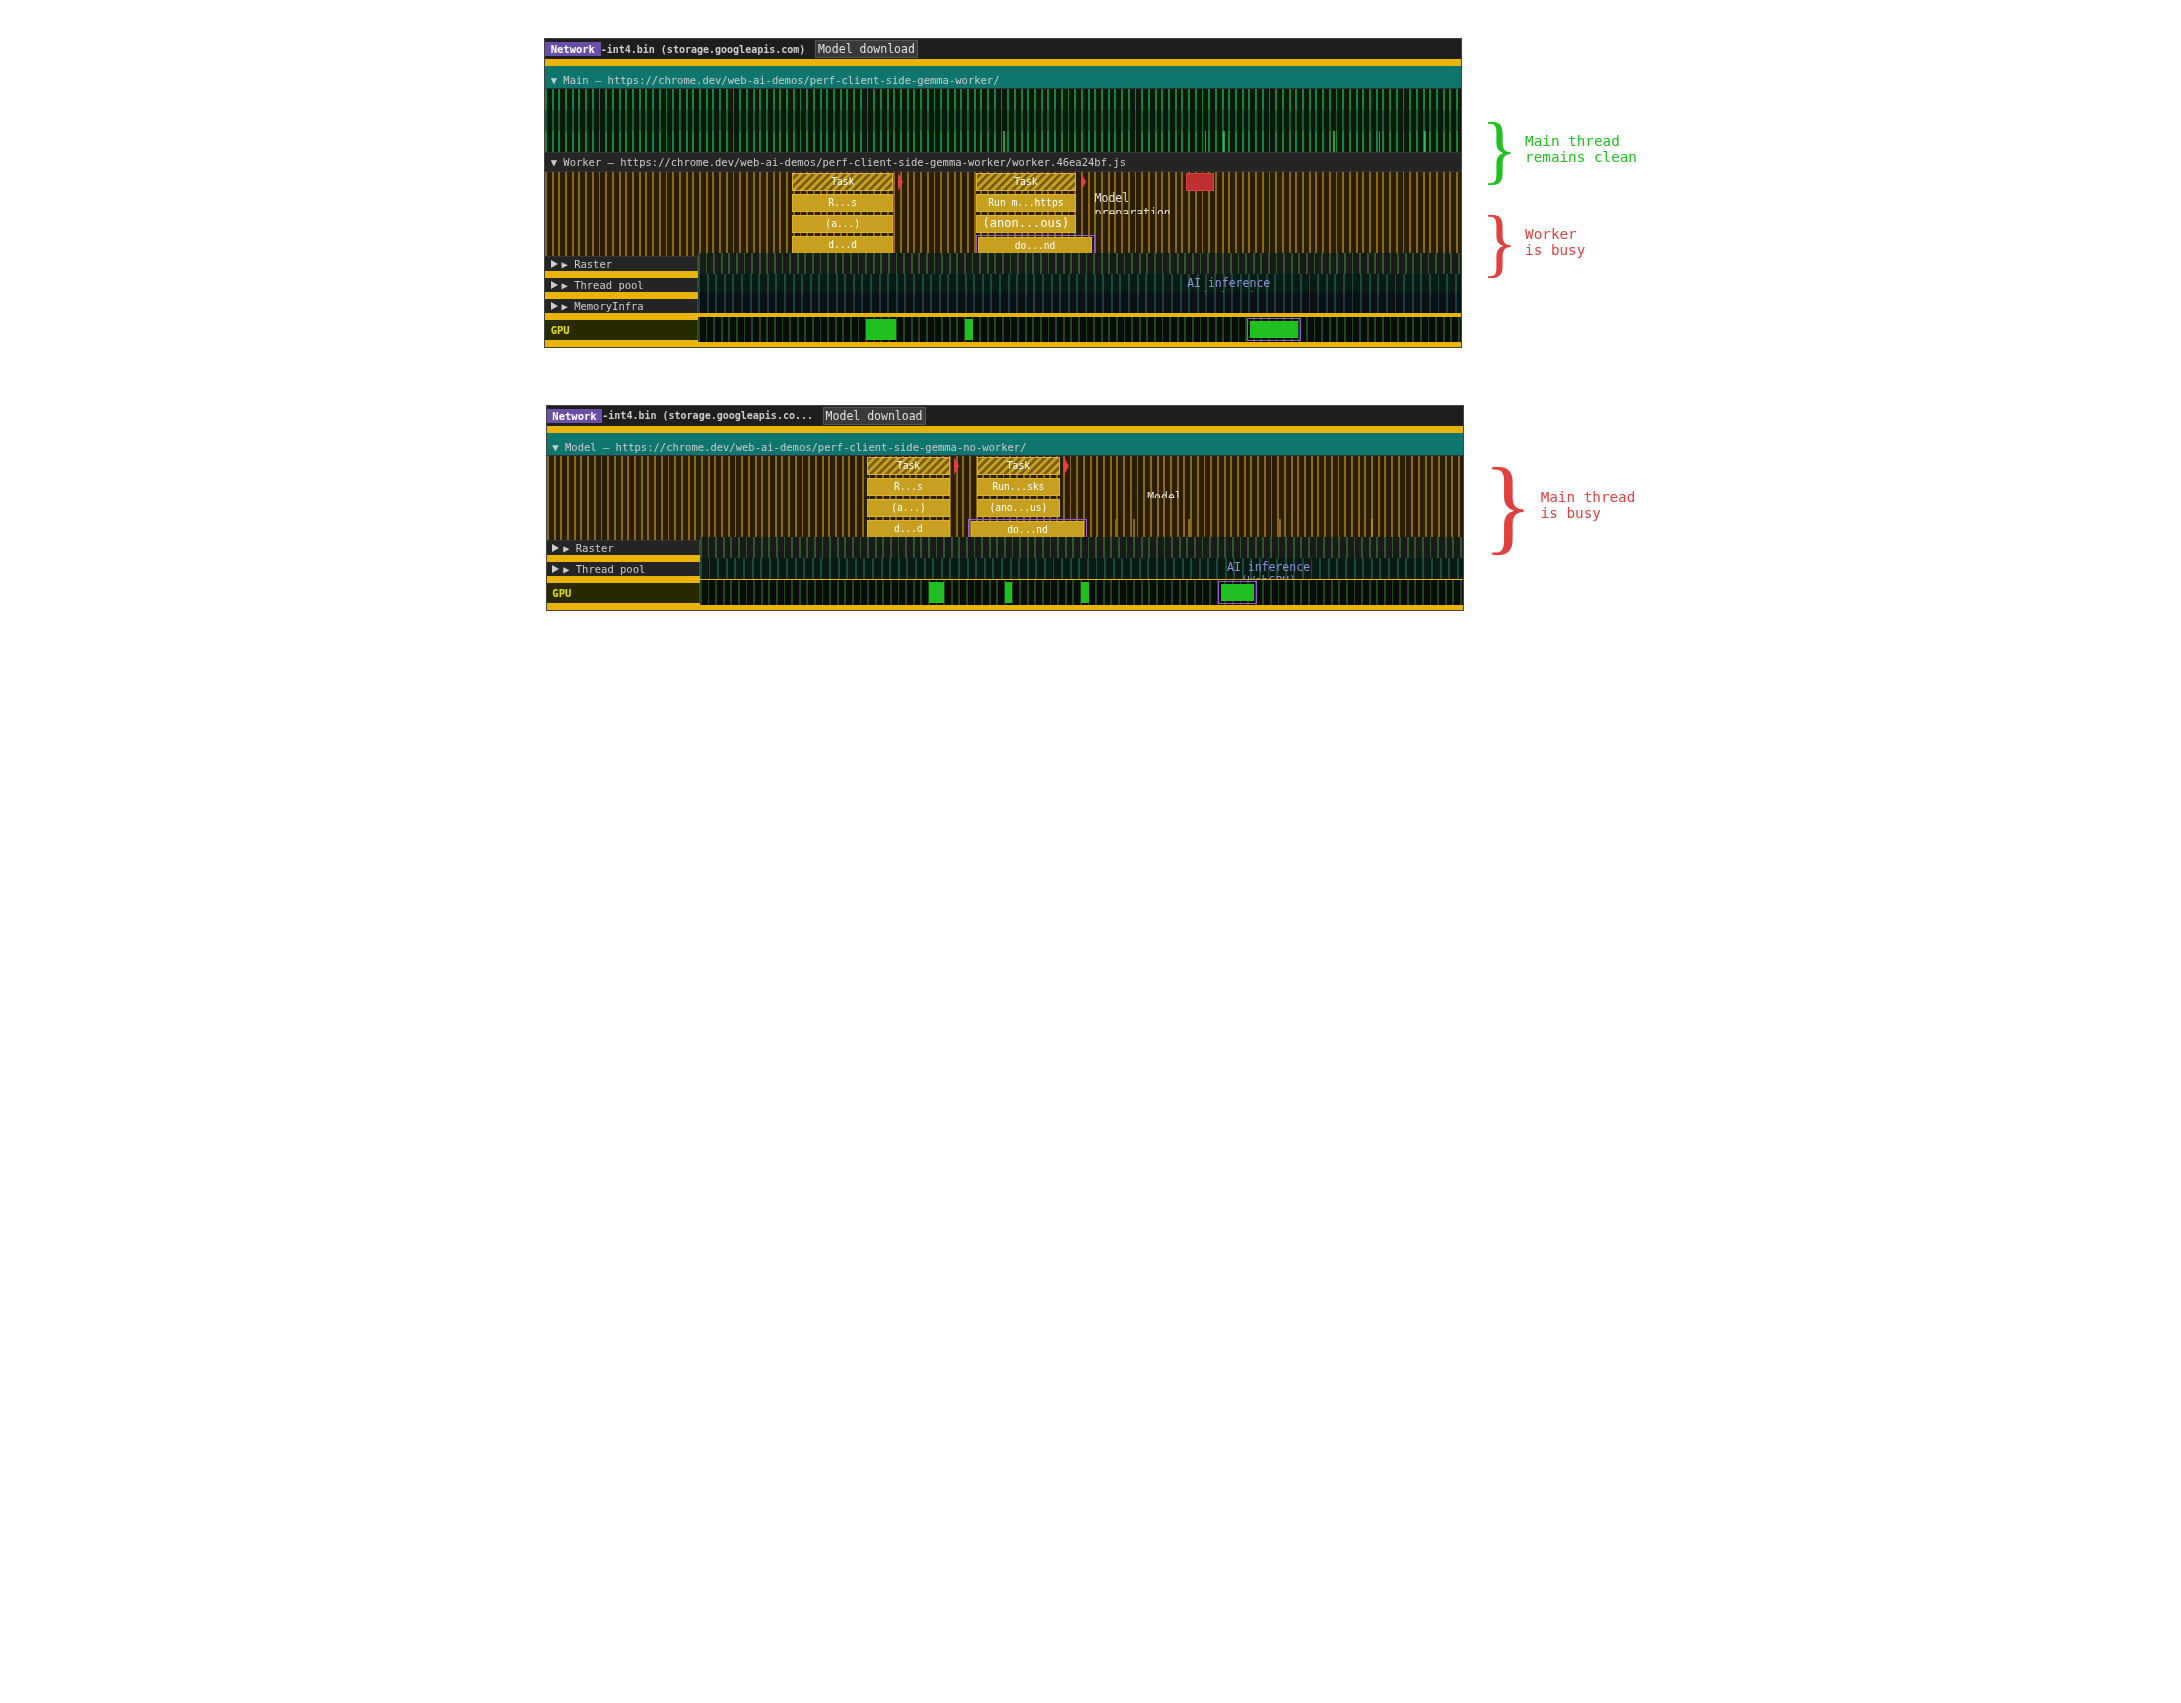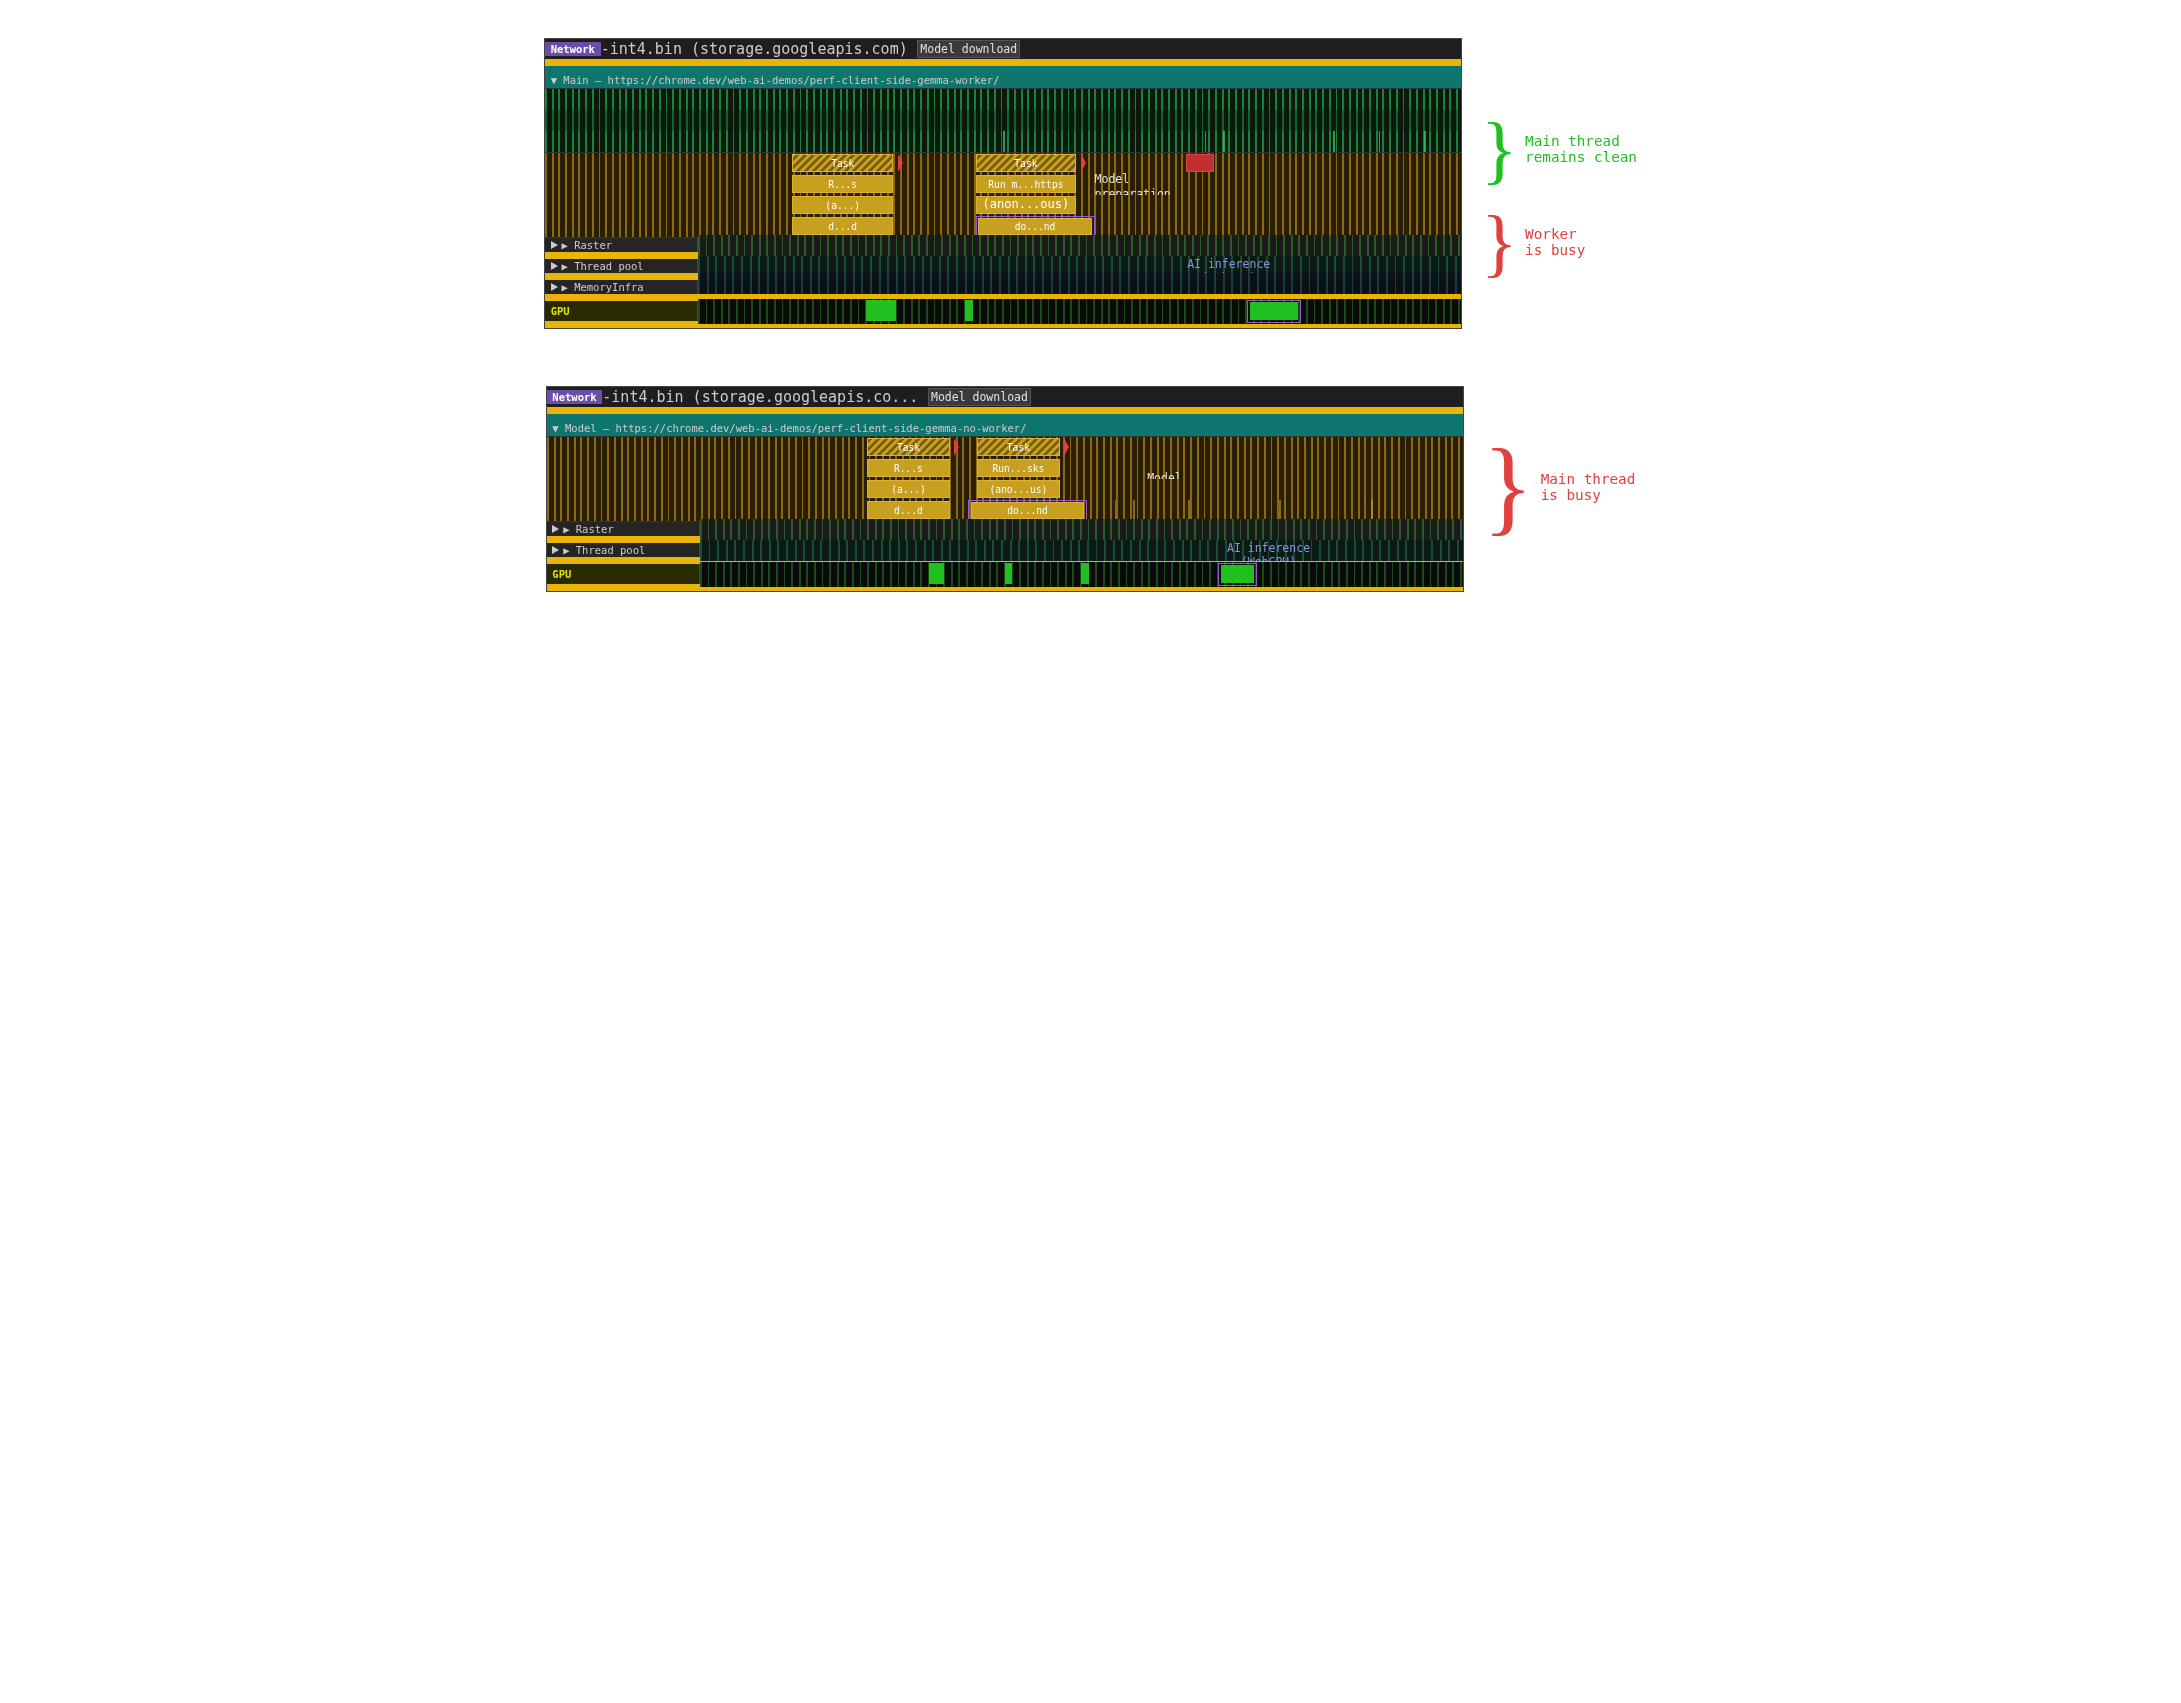--- a/index.html
+++ b/index.html
@@ -76,21 +76,22 @@
     .network-badge {
       background: #6b4ea8;
       color: #fff;
       padding: 1px 5.7px;
       font-size: 10.5px;
       font-weight: bold;
     }
 
     .network-text {
       color: #ccc;
-      font-size: 15px;
+      font-size: 10px;
+      font-weight: bold;
     }
 
     .model-download-badge {
       background: #3a3a3a;
       color: #e0e0e0;
       padding: 1px 2px;
       font-size: 11.5px;
       border: 1px solid #555;
     }
 
@@ -194,20 +195,23 @@
 
         <div style="position:absolute; left:50%; top:0; width:1.9px; height:100%; background:#30c060; opacity:0.8;"></div>
         <div style="position:absolute; left:72%; top:0; width:1.9px; height:100%; background:#30c060; opacity:0.8;"></div>
         <div style="position:absolute; left:74%; top:0; width:1.9px; height:100%; background:#30c060; opacity:0.8;"></div>
         <div style="position:absolute; left:86%; top:0; width:1.9px; height:100%; background:#30c060; opacity:0.8;"></div>
         <div style="position:absolute; left:91%; top:0; width:1.9px; height:100%; background:#30c060; opacity:0.8;"></div>
         <div style="position:absolute; left:96%; top:0; width:1.9px; height:100%; background:#30c060; opacity:0.8;"></div>
       </div>
     </div>
 
+    <div class="worker-header">
+      <span>▼ Worker — https://chrome.dev/web-ai-demos/perf-client-side-gemma-worker/worker.46ea24bf.js</span>
+    </div>
 
     <div class="panel-section">
 
       <div style="position:relative; height:21px; background: repeating-linear-gradient(90deg, #8b6914 0px, #8b6914 1.9px, #2a1e00 1.9px, #2a1e00 6.7px);">
 
         <div style="position:absolute; left:27%; top:1px; width:11%; height:18px; background: repeating-linear-gradient(-45deg, #c8a020 0px, #c8a020 2.9px, #7a6010 2.9px, #7a6010 5.7px); border:1px solid #e0b030; display:flex; align-items:center; justify-content:center; font-size:9.6px; color:#fff;">
           <span>Task</span>
         </div>
 
         <div style="position:absolute; left:38.5%; top:1px; width:0; height:0; border-left:5.7px solid #e04040; border-top:9.6px solid transparent; border-bottom:9.6px solid transparent;"></div>

